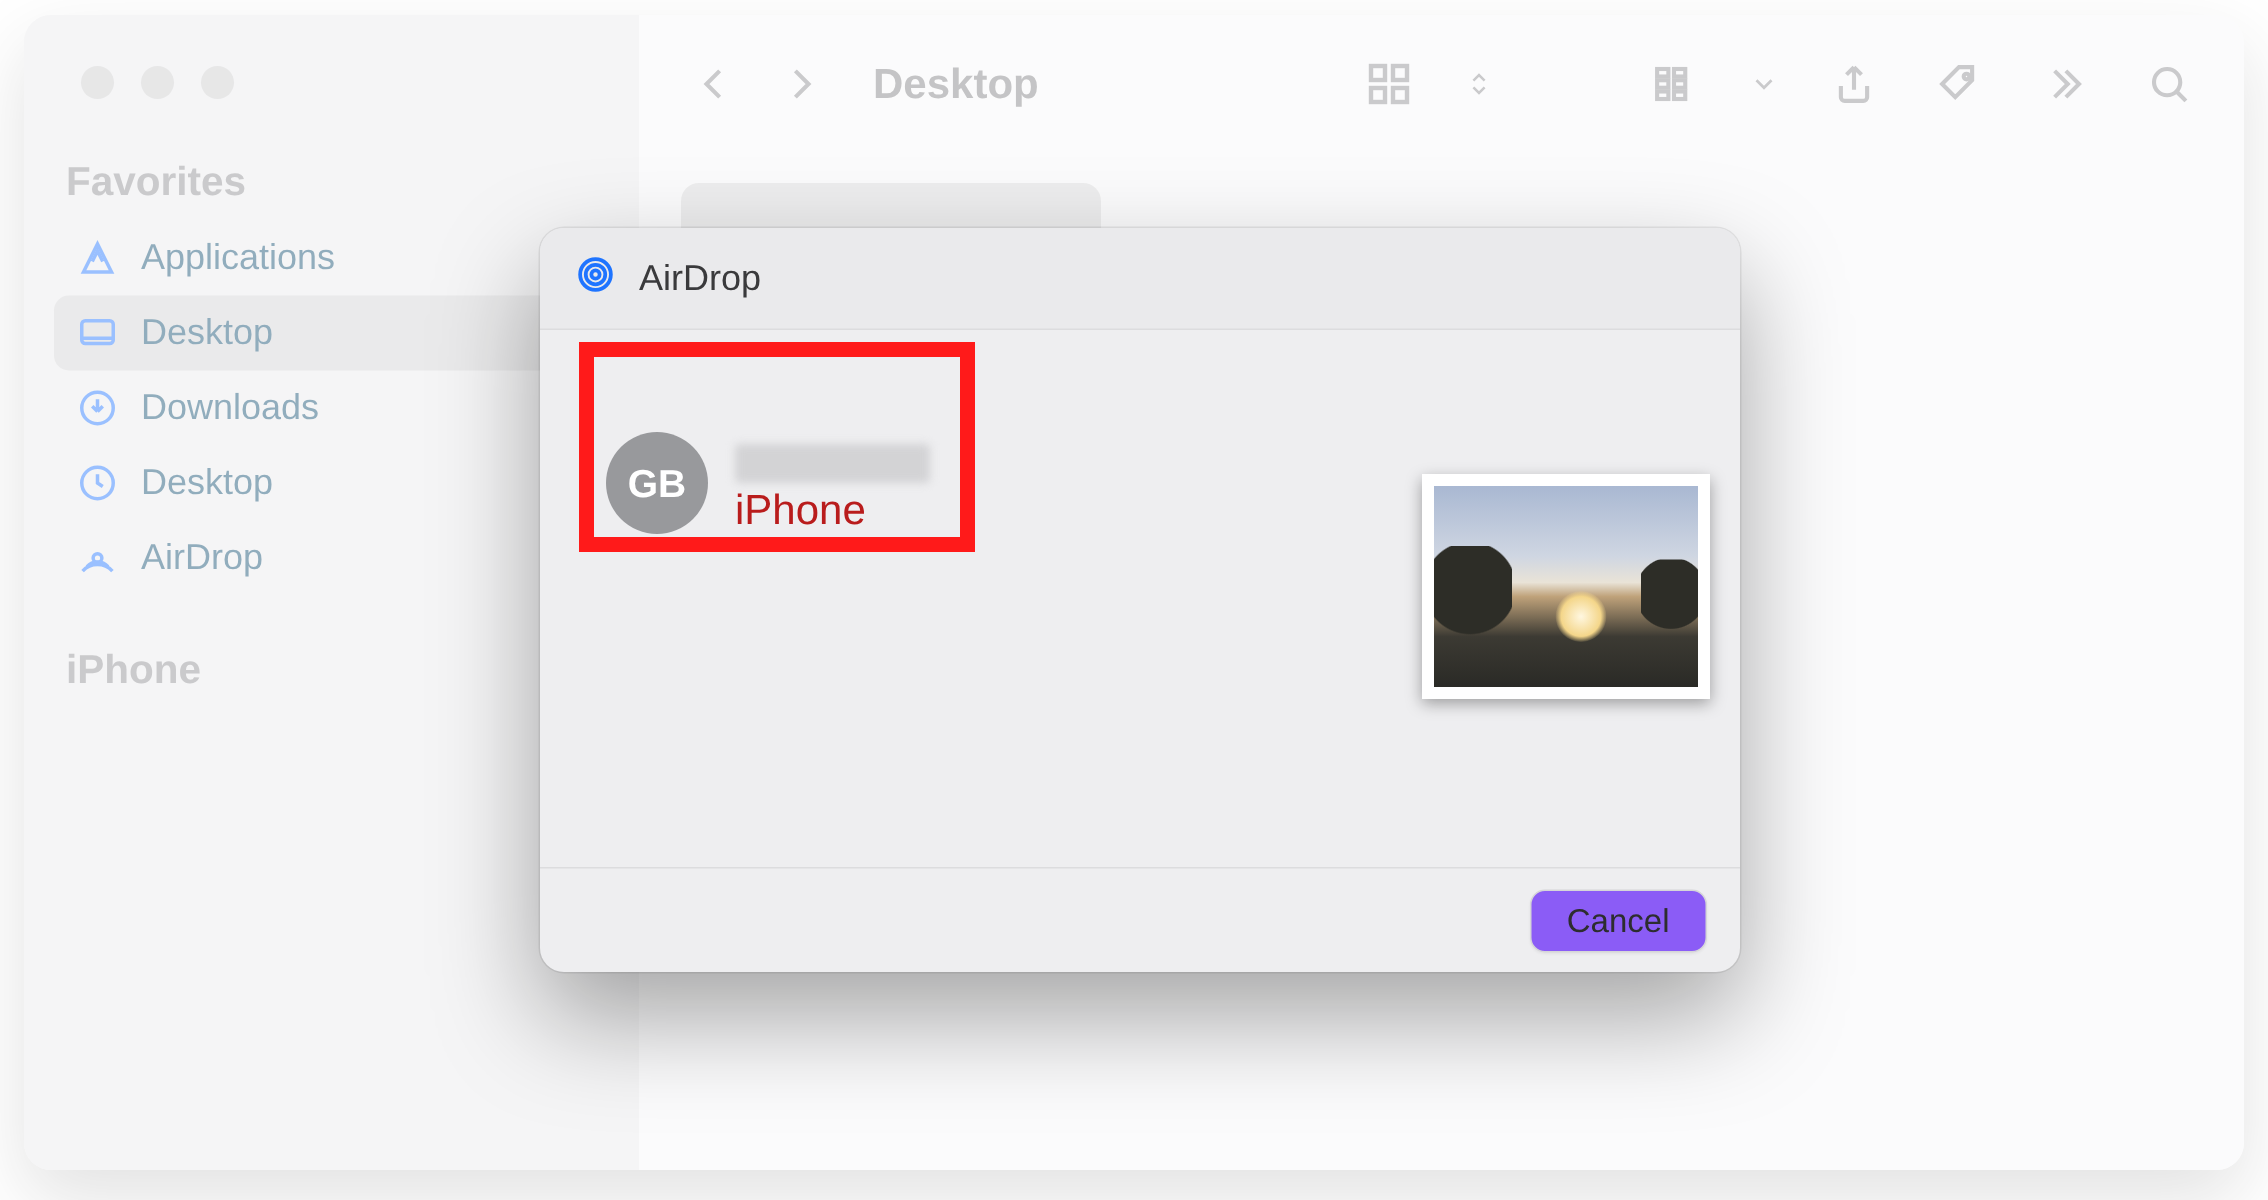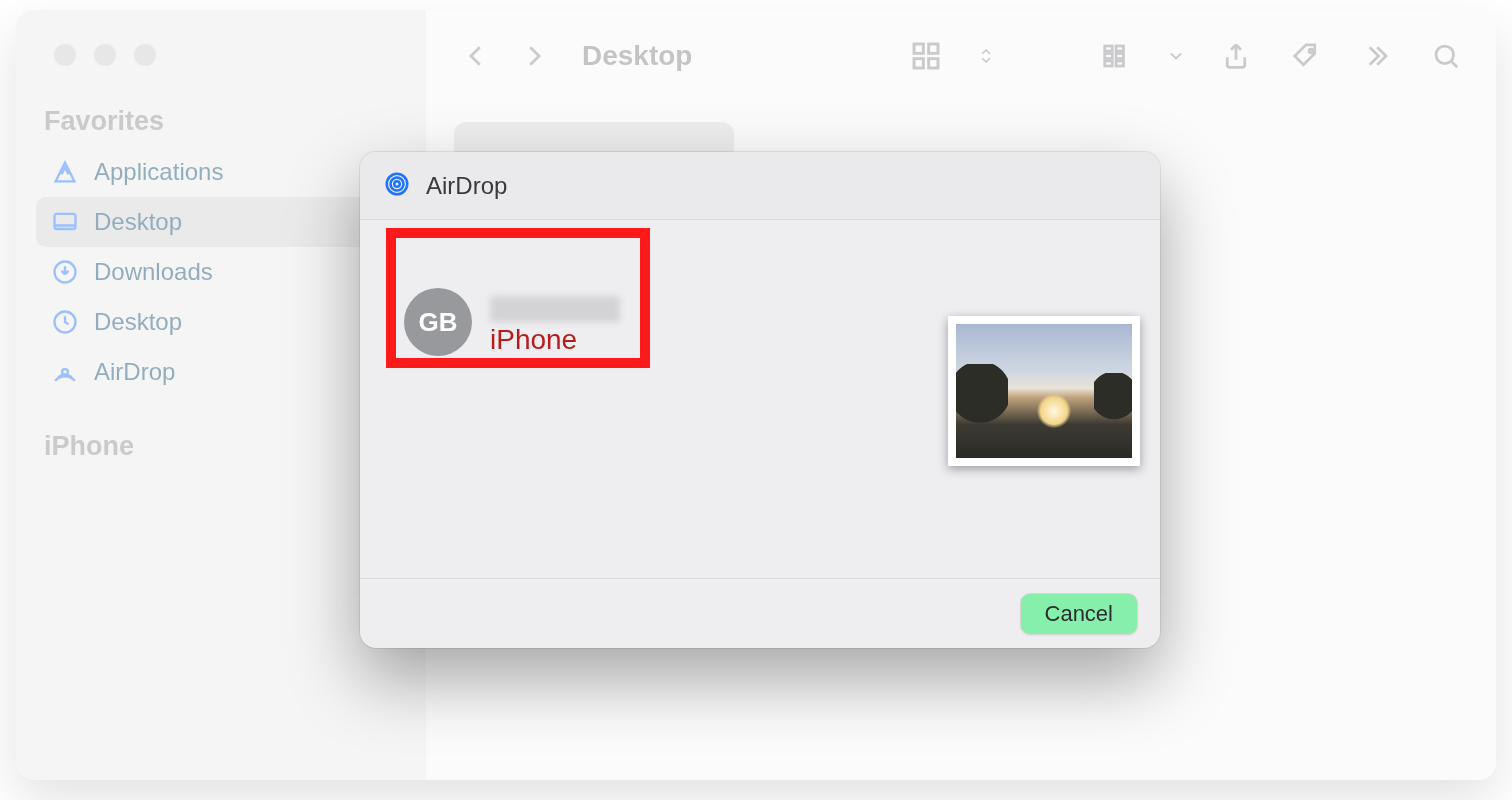--- a/index.html
+++ b/index.html
@@ -40,21 +40,21 @@
   .who .dev{font-size:28px;color:#b91c1c;}
   .highlight{position:absolute;z-index:12;left:386px;top:228px;width:264px;height:140px;border:10px solid #ff1a1a;pointer-events:none;}
   .preview{position:absolute;right:20px;top:96px;width:192px;height:150px;background:#fff;box-shadow:0 3px 10px rgba(0,0,0,.35);padding:8px;}
   .preview .img{width:100%;height:100%;background:
     linear-gradient(to bottom,#a9b8d2 0%,#cfd6e2 35%,#e9e3d7 48%,#bfa27a 55%,#3c3a33 75%,#2a2a26 100%);
     position:relative;overflow:hidden;}
   .preview .sun{position:absolute;left:46%;top:52%;width:34px;height:34px;border-radius:50%;background:radial-gradient(circle,#fff7e0 0%,#f4d68a 55%,rgba(244,214,138,0) 72%);}
   .preview .treeL{position:absolute;left:-4px;bottom:18%;width:56px;height:70px;background:radial-gradient(circle at 50% 40%,#2d2d27 60%,transparent 62%);}
   .preview .treeR{position:absolute;right:-2px;bottom:22%;width:40px;height:56px;background:radial-gradient(circle at 50% 40%,#2d2d27 60%,transparent 62%);}
   .dftr{height:70px;border-top:1px solid #dcdcde;display:flex;align-items:center;justify-content:flex-end;padding:0 22px;}
-  .btn{height:42px;padding:0 24px;border-radius:10px;background:#86efac;border:1px solid #d6d6d8;font-size:22px;color:#2d2d2f;display:flex;align-items:center;box-shadow:0 1px 2px rgba(0,0,0,.06);}
+  .btn{height:42px;padding:0 24px;border-radius:10px;background:#8b5cf6;border:1px solid #d6d6d8;font-size:22px;color:#2d2d2f;display:flex;align-items:center;box-shadow:0 1px 2px rgba(0,0,0,.06);}
 
   
   .cluster{display:flex;align-items:center;gap:30px;margin-left:10px;}
 </style>
 </head>
 <body>
 <div id="stage">
 
 <div class="finder">
   <div class="sidebar">

